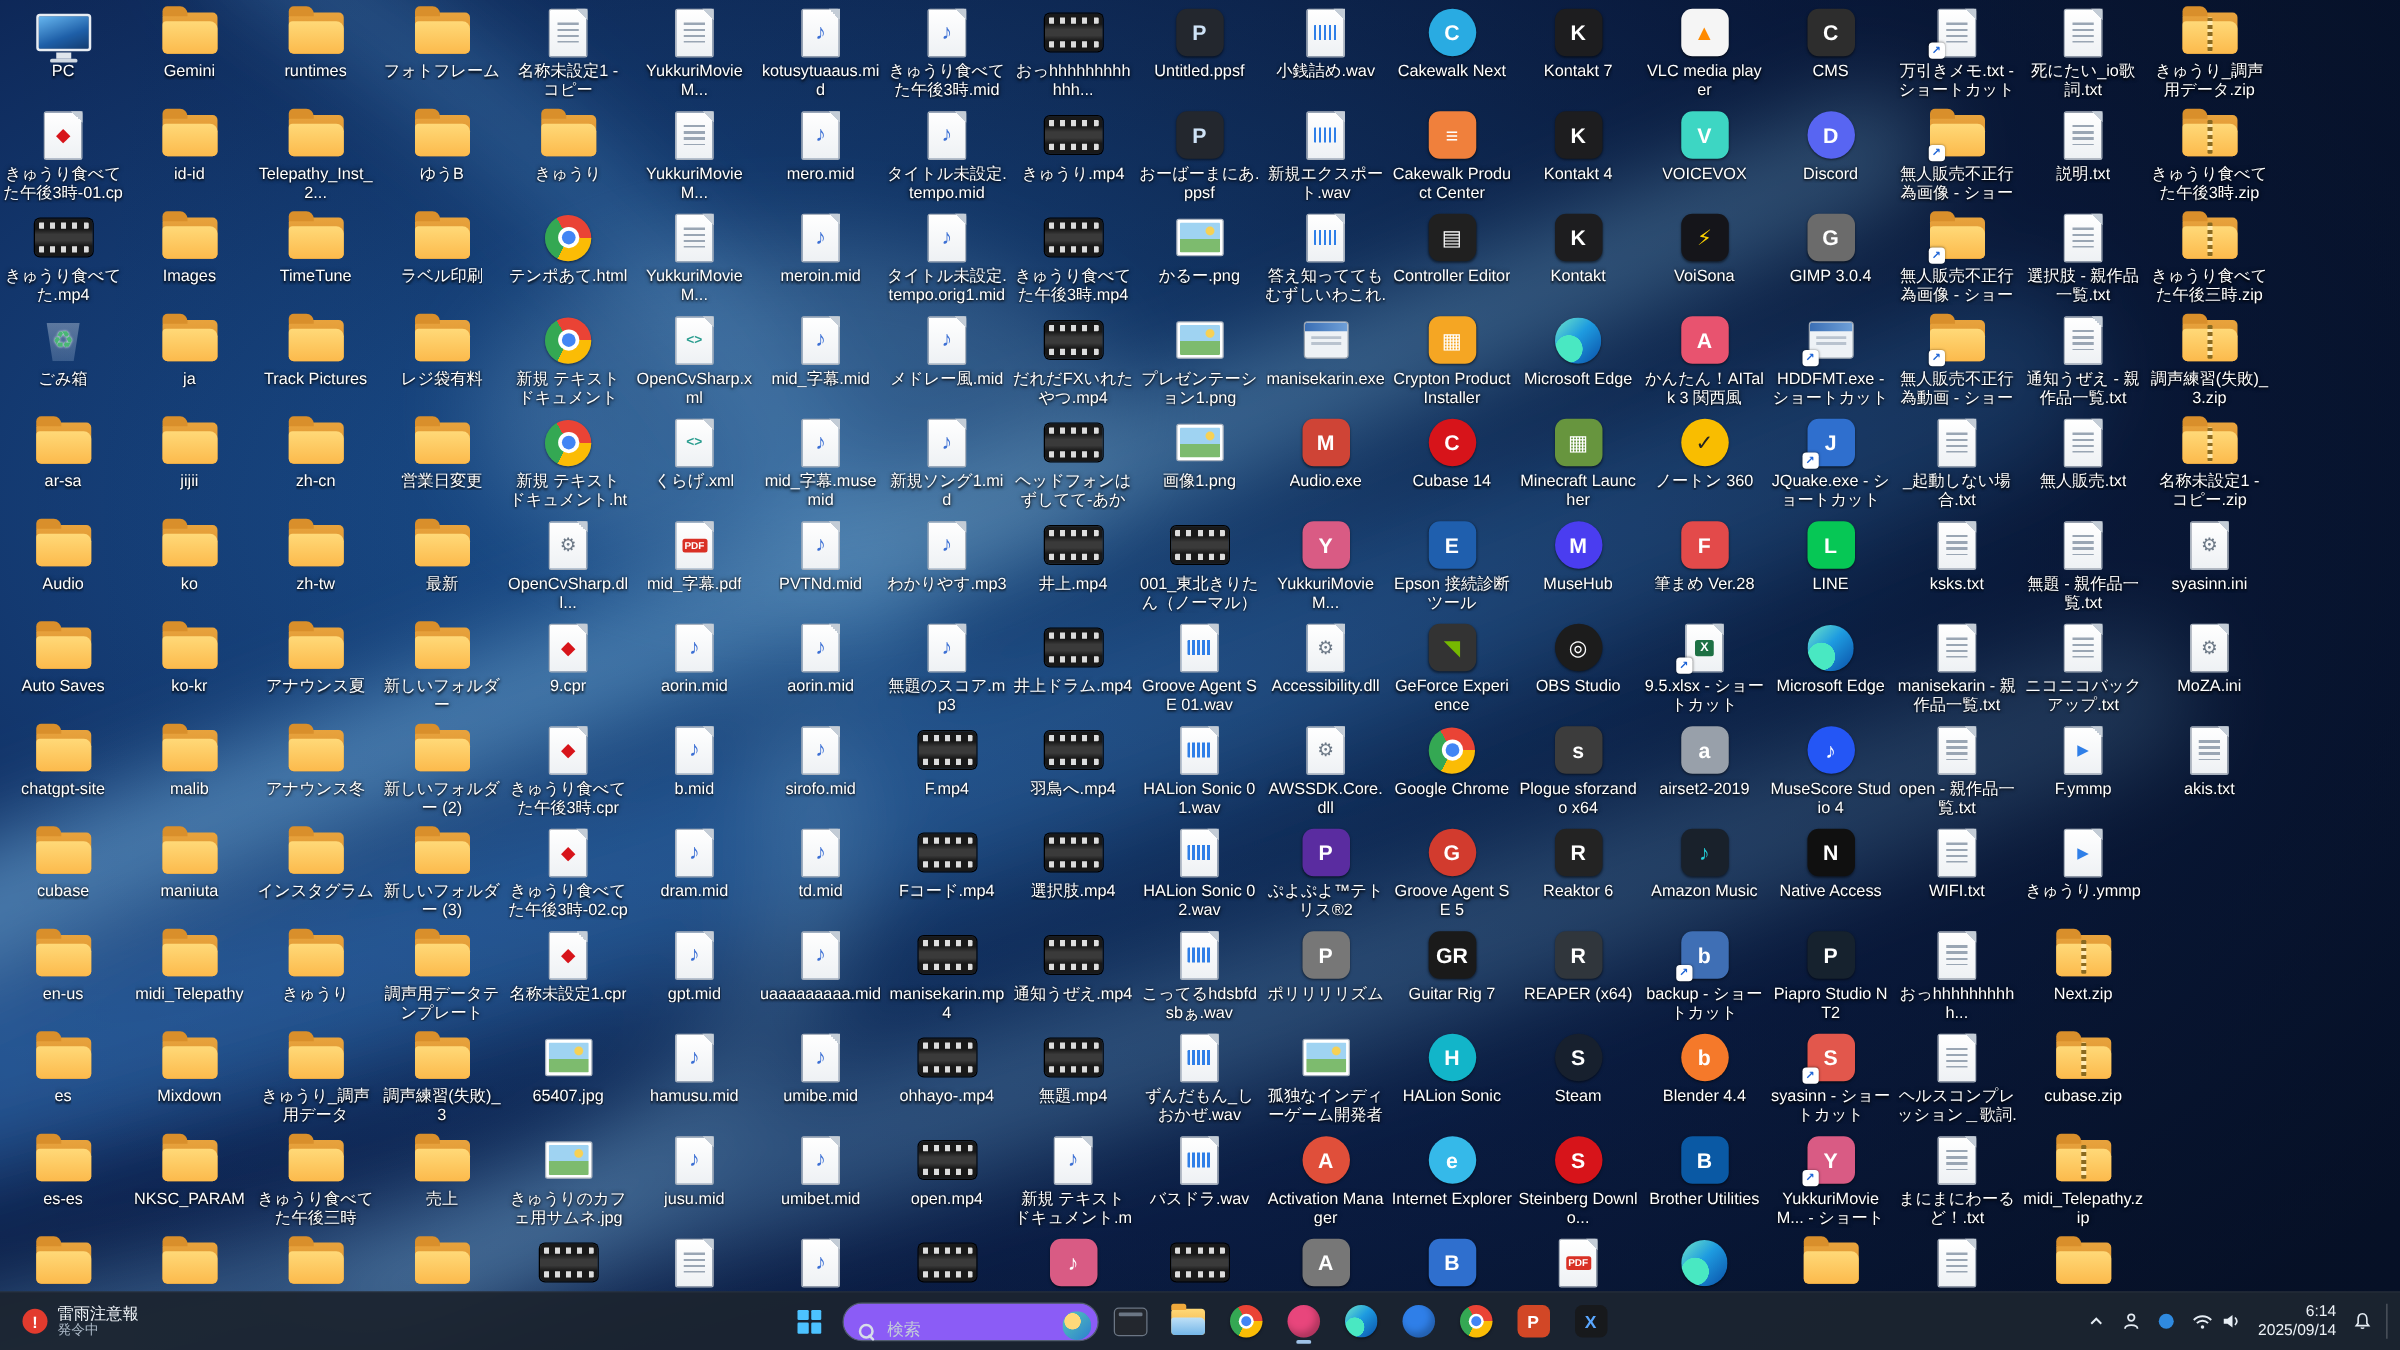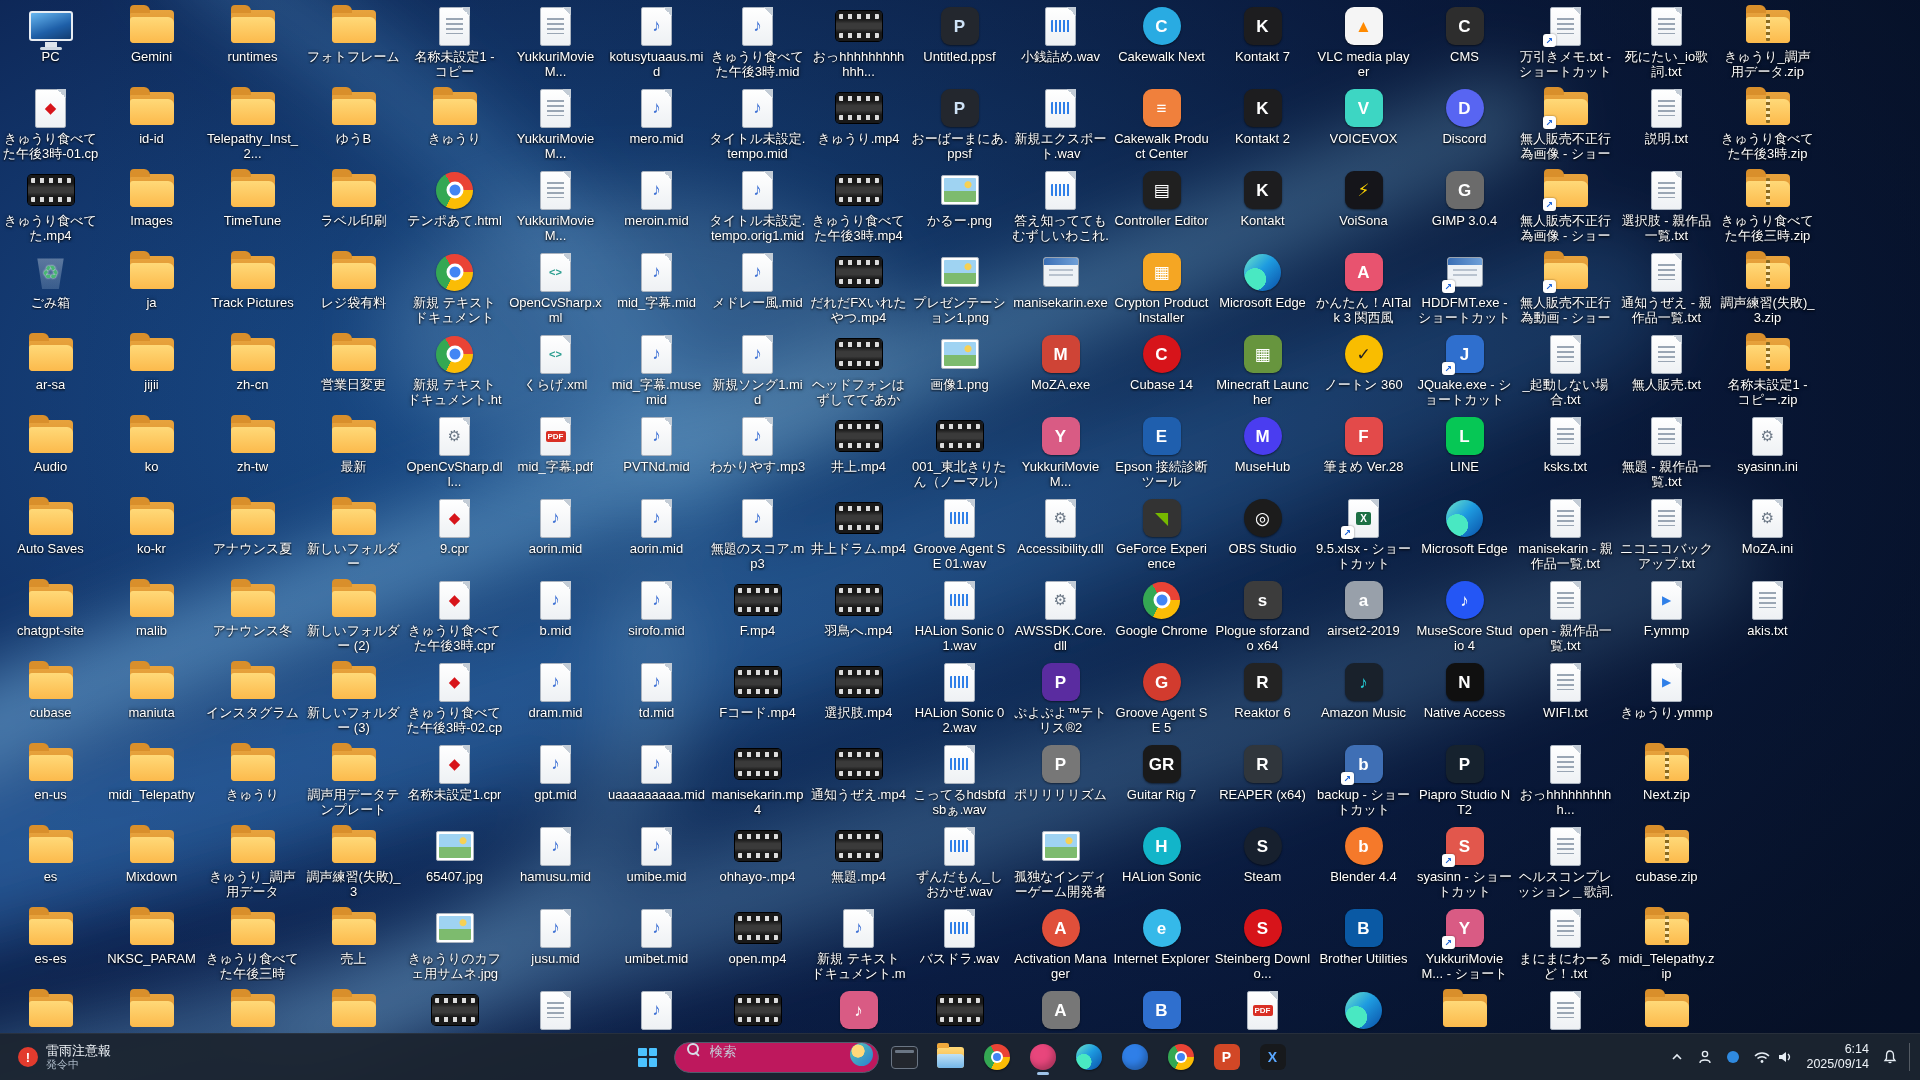--- a/index.html
+++ b/index.html
@@ -105,22 +105,22 @@
     align-items:center;justify-content:center;font-size:13px;font-weight:bold;}
   .widget-txt .t1{font-size:13px;color:#f2f6fa;line-height:15px;}
   .widget-txt .t2{font-size:11px;color:#aebbc9;line-height:13px;}
 
   .center{margin:0 auto;display:flex;align-items:center;gap:6px;}
   .tb-btn{width:40px;height:40px;border-radius:6px;display:flex;align-items:center;justify-content:center;
     position:relative;background:transparent;border:none;cursor:pointer;padding:0;}
   .winlogo{width:19px;height:19px;display:grid;grid-template-columns:1fr 1fr;grid-template-rows:1fr 1fr;gap:2px;}
   .winlogo i{background:#4cc2ff;border-radius:1px;}
 
-  .search{height:31px;min-width:205px;border-radius:16px;background:#be185d;border:1px solid #515c6e;
-    display:flex;align-items:flex-start;gap:8px;padding:0 5px 0 12px;box-sizing:border-box;}
+  .search{height:31px;min-width:205px;border-radius:16px;background:#8b5cf6;border:1px solid #515c6e;
+    display:flex;align-items:flex-end;gap:8px;padding:0 5px 0 12px;box-sizing:border-box;}
   .mag{width:13px;height:13px;position:relative;flex:none;}
   .mag::before{content:"";position:absolute;top:0;left:0;width:8px;height:8px;border:2px solid #d7dee8;border-radius:50%;}
   .mag::after{content:"";position:absolute;right:0;bottom:1px;width:6px;height:2px;background:#d7dee8;
     transform:rotate(45deg);border-radius:1px;}
   .search input{background:transparent;border:none;outline:none;color:#e3e9f0;font-size:13.5px;width:110px;
     font-family:inherit;}
   .search input::placeholder{color:#c3ccd8;}
   .hl{width:23px;height:23px;border-radius:50%;margin-left:auto;flex:none;
     background:radial-gradient(circle at 35% 35%,#ffd97a 0 30%,transparent 32%),
                linear-gradient(135deg,#57c7b8,#2b7fd0);}
@@ -400,21 +400,21 @@
           </div>
         </div>
         <div class="label">Cakewalk Product Center</div>
       </div>
       <div class="cell">
         <div class="art">
           <div class="tile" style="background: rgb(29, 29, 31);">
             <span class="g" style="color: rgb(255, 255, 255);">K</span>
           </div>
         </div>
-        <div class="label">Kontakt 2</div>
+        <div class="label">Kontakt 4</div>
       </div>
       <div class="cell">
         <div class="art">
           <div class="tile" style="background: rgb(61, 214, 195);">
             <span class="g" style="color: rgb(255, 255, 255);">V</span>
           </div>
         </div>
         <div class="label">VOICEVOX</div>
       </div>
       <div class="cell">
@@ -772,21 +772,21 @@
           </div>
         </div>
         <div class="label">画像1.png</div>
       </div>
       <div class="cell">
         <div class="art">
           <div class="tile" style="background: rgb(207, 68, 54);">
             <span class="g" style="color: rgb(255, 255, 255);">M</span>
           </div>
         </div>
-        <div class="label">MoZA.exe</div>
+        <div class="label">Audio.exe</div>
       </div>
       <div class="cell">
         <div class="art">
           <div class="tile round" style="background: rgb(215, 20, 26);">
             <span class="g" style="color: rgb(255, 255, 255);">C</span>
           </div>
         </div>
         <div class="label">Cubase 14</div>
       </div>
       <div class="cell">

